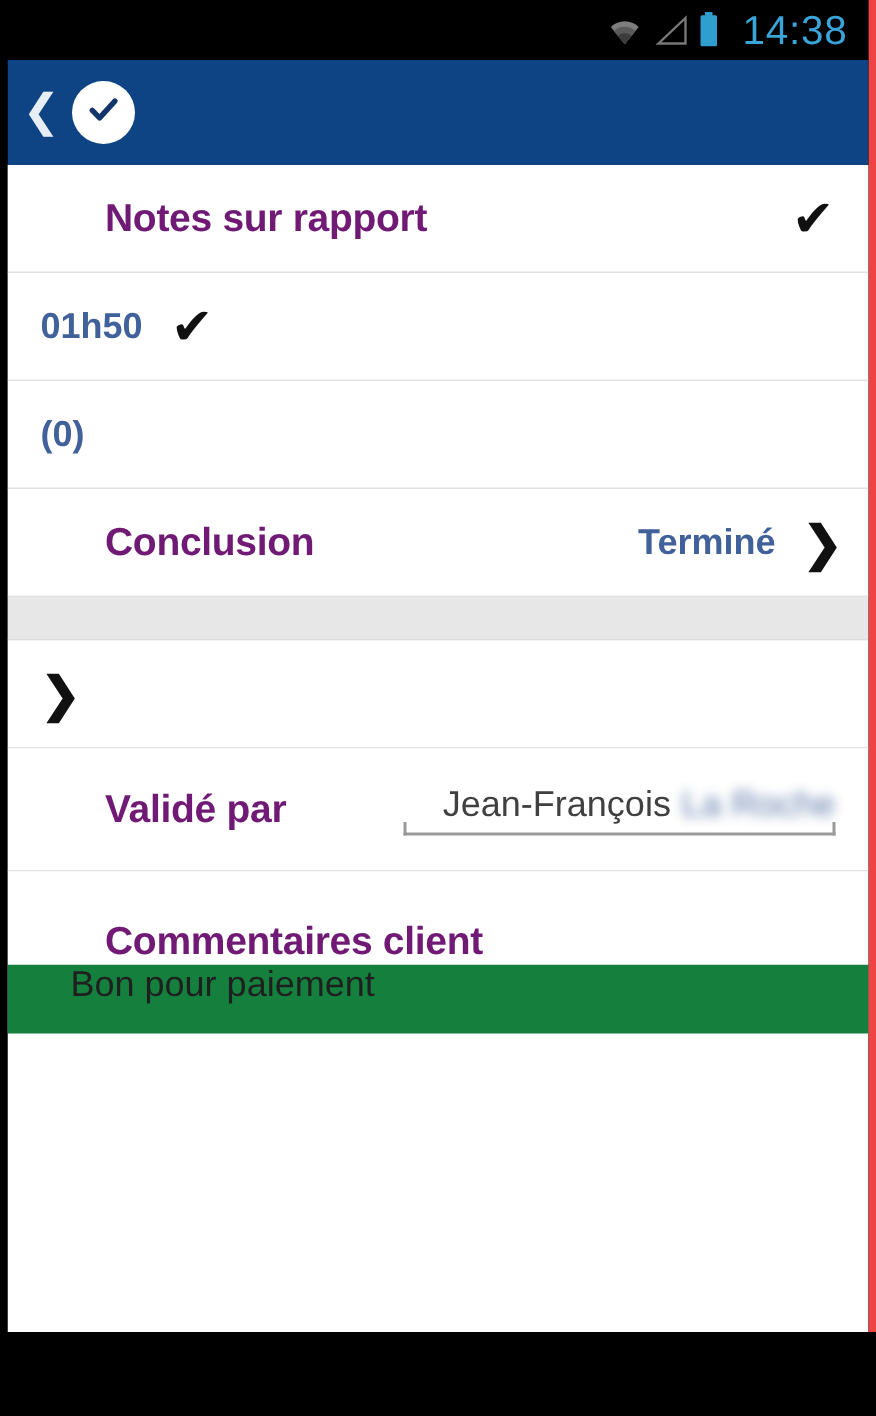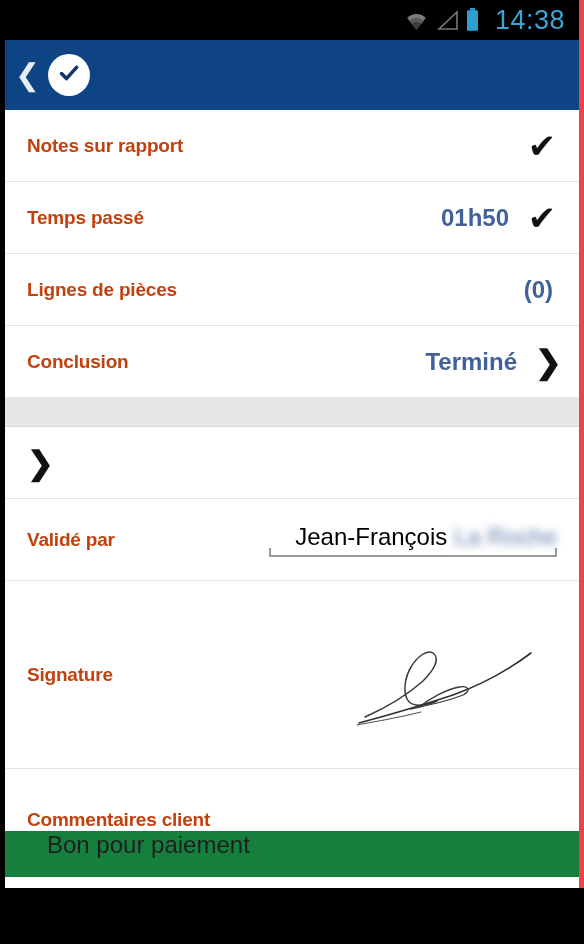--- a/index.html
+++ b/index.html
@@ -104,26 +104,27 @@
     position: relative;
     display: flex;
     align-items: center;
     padding: 0 22px;
     height: 72px;
     box-sizing: border-box;
     background: #ffffff;
     border-bottom: 1px solid #e2e2e2;
   }
   .row-label {
-    font-size: 19px;
+    font-size: 26px;
     font-weight: bold;
-    color: #c2410c;
+    color: #701a75;
     letter-spacing: -0.2px;
     flex: 1;
     font-family: "Liberation Sans", sans-serif;
+    margin-left: 43px;
   }
   .row-value {
     font-size: 24px;
     color: #41619b;
     font-weight: 700;
     margin-right: 4px;
     font-family: "Liberation Sans", sans-serif;
   }
   .row-right {
     display: flex;
@@ -182,21 +183,21 @@
     position: absolute;
     bottom: 0;
     width: 2px;
     height: 9px;
     background: #9a9a9a;
   }
   .edittext-underline::before { left: 0; }
   .edittext-underline::after { right: 0; }
   .edittext-value {
     font-size: 24px;
-    color: #000000;
+    color: #404040;
     white-space: nowrap;
     font-family: "Liberation Sans", sans-serif;
   }
   .redacted {
     display: inline-block;
     font-size: 24px;
     color: #41619b;
     margin-left: 7px;
     filter: blur(4px);
     opacity: 0.85;
@@ -280,29 +281,27 @@
   <div class="content">
 
     <div class="row">
       <span class="row-label">Notes sur rapport</span>
       <span class="row-right">
         <span class="check-glyph">✔</span>
       </span>
     </div>
 
     <div class="row">
-      <span class="row-label">Temps passé</span>
       <span class="row-right">
         <span class="row-value">01h50</span>
         <span class="check-glyph">✔</span>
       </span>
     </div>
 
     <div class="row">
-      <span class="row-label">Lignes de pièces</span>
       <span class="row-right">
         <span class="row-value">(0)</span>
       </span>
     </div>
 
     <div class="row">
       <span class="row-label">Conclusion</span>
       <span class="row-right">
         <span class="row-value">Terminé</span>
         <span class="chevron-right">❯</span>
@@ -319,36 +318,20 @@
 
     <div class="row row-input">
       <span class="row-label">Validé par</span>
       <span class="edittext">
         <span class="edittext-value">Jean-François</span>
         <span class="redacted">La Roche</span>
         <span class="edittext-underline"></span>
       </span>
     </div>
 
-    <div class="row row-signature">
-      <span class="row-label">Signature</span>
-      <span class="signature-canvas">
-        <span>
-          <svg width="190" height="120" viewBox="0 0 190 120">
-            <path d="M16 104 C 34 96, 56 84, 74 68 C 84 58, 92 46, 84 40
-                     C 78 36, 68 44, 62 54 C 56 64, 54 78, 58 86
-                     C 62 94, 74 94, 88 88" fill="none" stroke="#3a3a3a" stroke-width="1.5" stroke-linecap="round"></path>
-            <path d="M10 110 C 40 102, 74 92, 104 82 C 132 72, 158 58, 182 40" fill="none" stroke="#2f2f2f" stroke-width="1.6" stroke-linecap="round"></path>
-            <path d="M62 96 C 80 92, 100 88, 114 82 C 122 78, 120 72, 110 74
-                     C 96 77, 80 86, 70 94" fill="none" stroke="#3a3a3a" stroke-width="1.3" stroke-linecap="round"></path>
-            <path d="M8 112 C 30 108, 52 104, 72 99" fill="none" stroke="#555555" stroke-width="1.1" stroke-linecap="round"></path>
-          </svg>
-        </span>
-      </span>
-    </div>
 
     <div class="row row-comment-header">
       <span class="row-label">Commentaires client</span>
     </div>
     <div class="comment-body">Bon pour paiement</div>
 
   </div>
 </div>
 
 </body></html>

